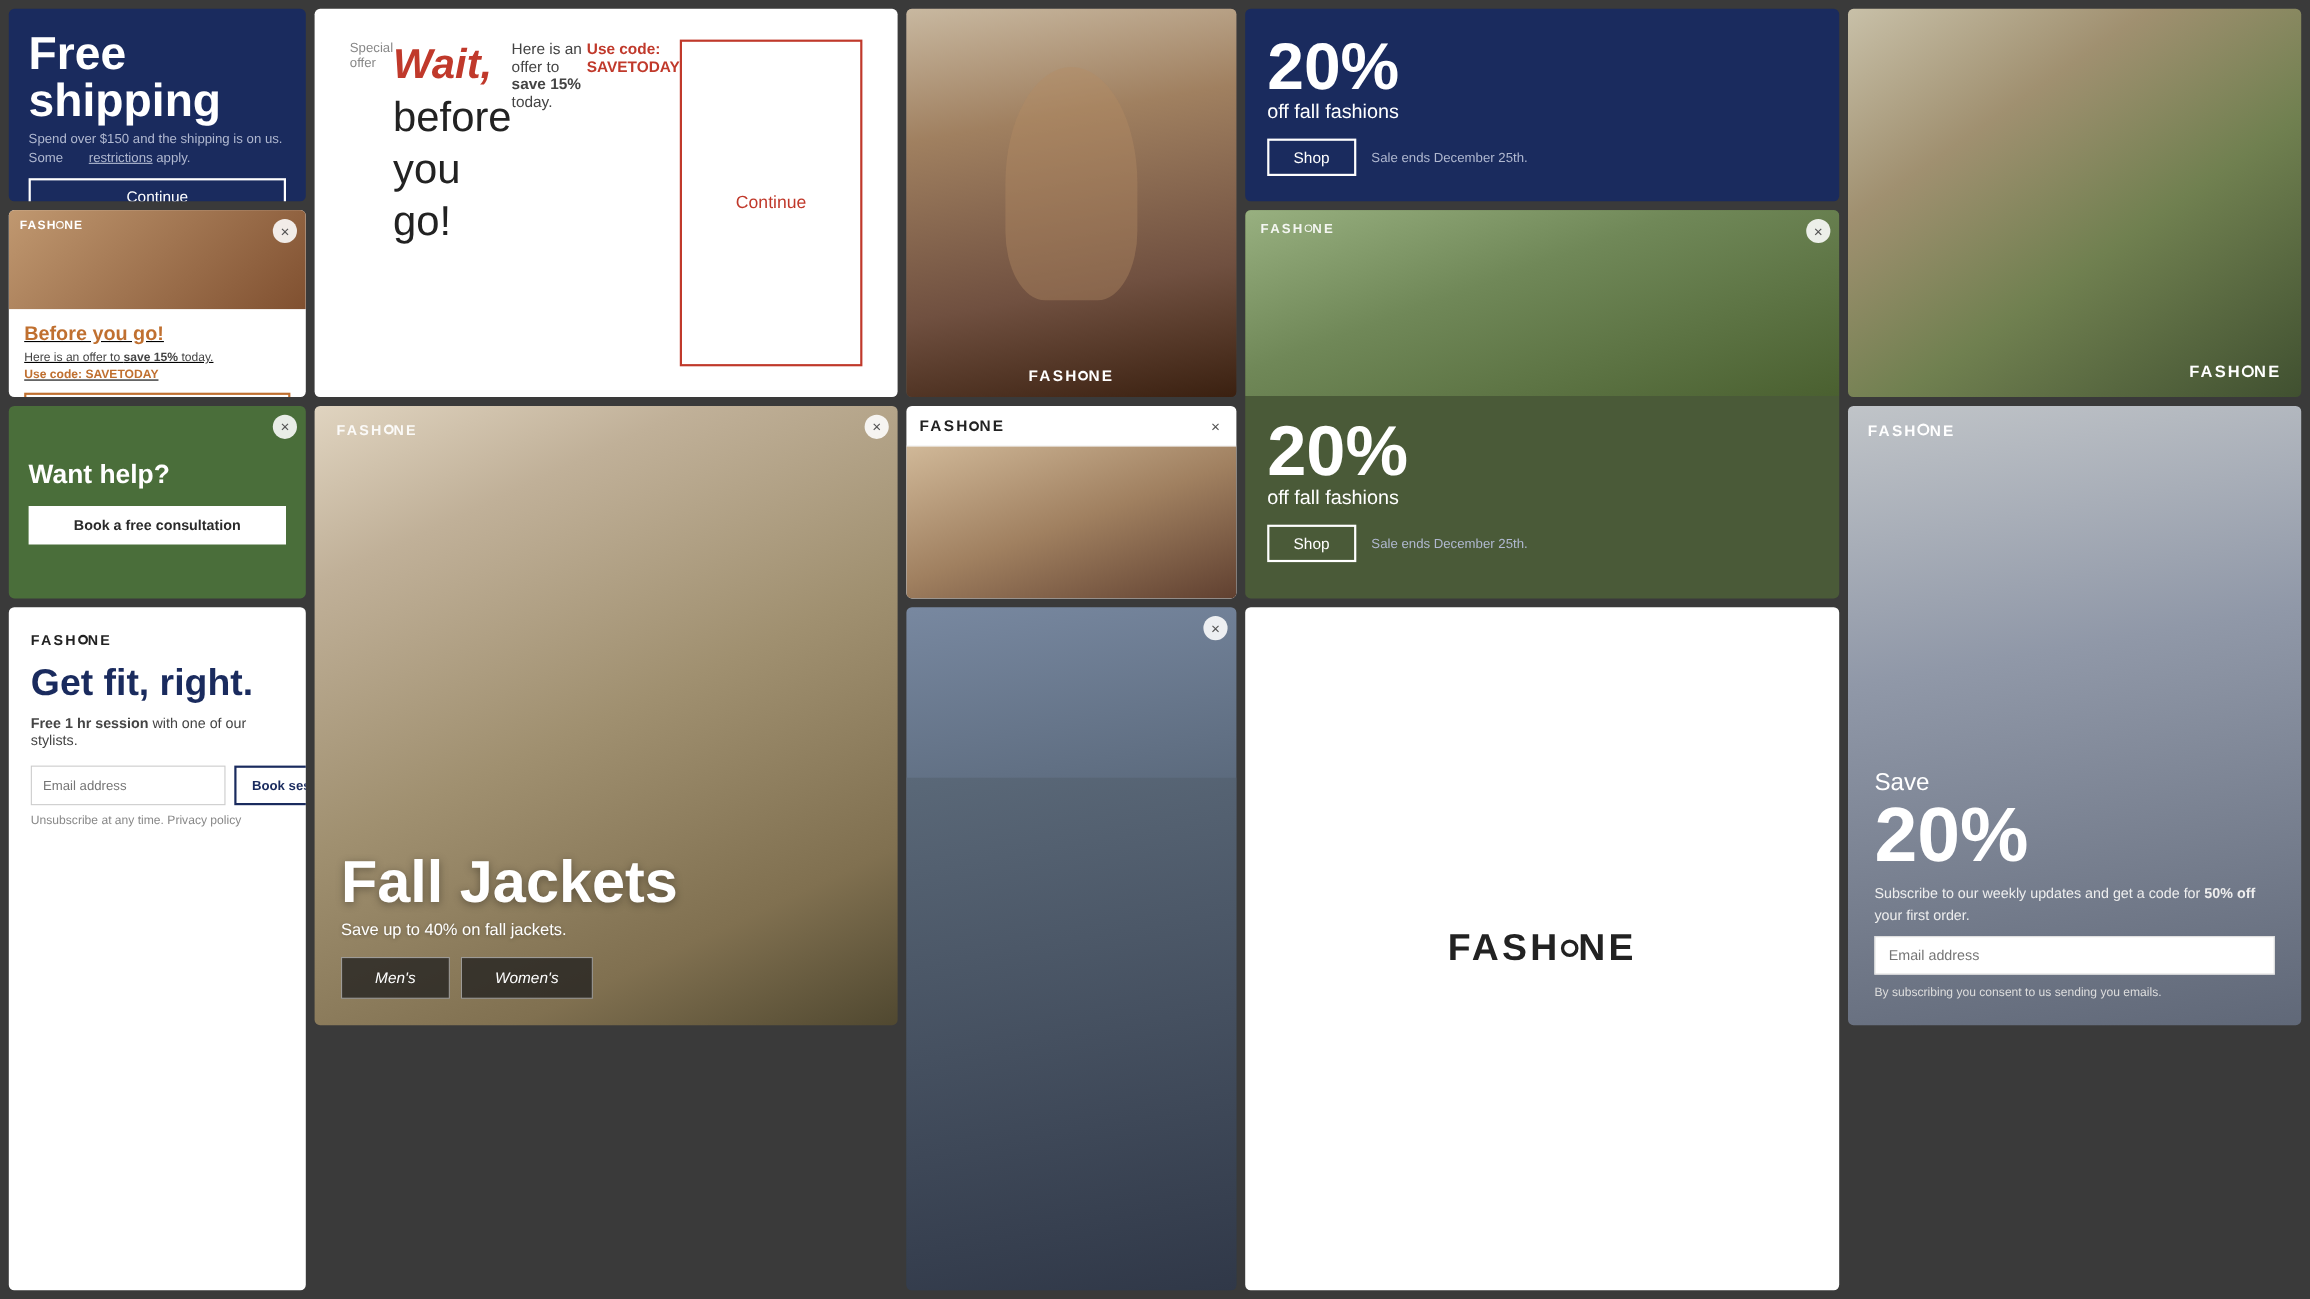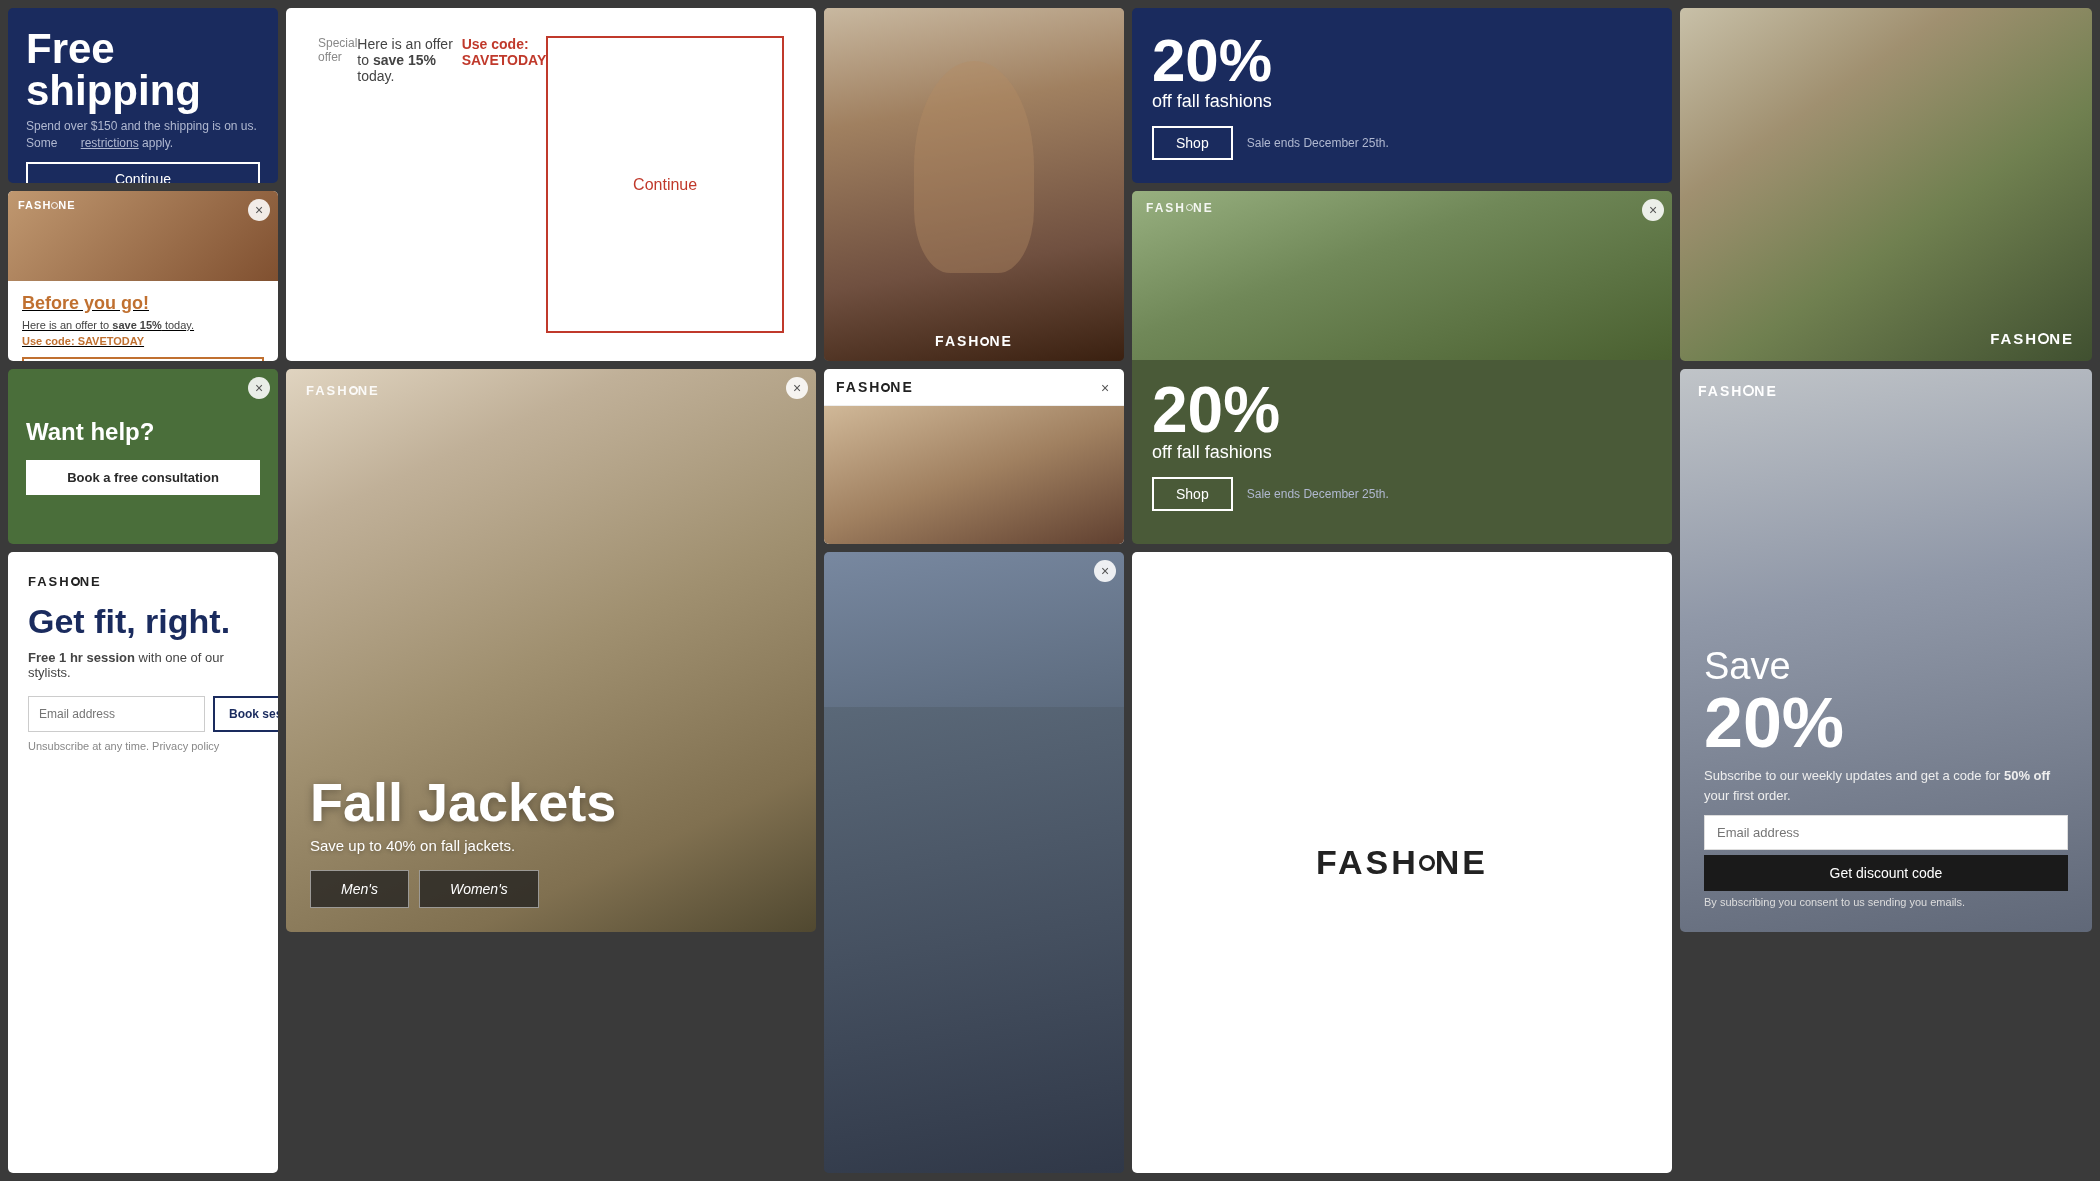--- a/index.html
+++ b/index.html
@@ -341,21 +341,21 @@
   }
   .card-9 .fashone-top {
     position: absolute;
     top: 14px;
     left: 18px;
     font-size: 14px;
     font-weight: 700;
     letter-spacing: 2px;
     color: white;
   }
-  .card-9 .save-line { font-size: 38px; font-weight: 400; }
+  .card-9 .save-line { font-size: 22px; font-weight: 400; }
   .card-9 .pct-big { font-size: 70px; font-weight: 800; line-height: 1.0; }
   .card-9 .body-text { font-size: 13px; color: #eee; margin: 8px 0 10px; line-height: 1.5; }
   .card-9 .body-text strong { font-weight: 700; }
   .card-9 .email-in {
     width: 100%;
     padding: 9px 12px;
     border: 1px solid #ddd;
     background: white;
     font-size: 13px;
     color: #999;
@@ -532,20 +532,21 @@
     <h1>Free<br>shipping</h1>
     <p class="desc">
       <span>Spend over $150 and the shipping is on us. Some</span> <a href="#">restrictions</a> <span>apply.</span>
     </p>
   </div>
   <button class="btn-white-outline">Continue</button>
 </div>
 
 <div class="card card-2">
   <div class="offer-label">Special offer</div>
+  <h2><span class="wait">Wait,</span> before<br>you go!</h2>
   <p class="offer-body">
     Here is an offer to <strong>save 15%</strong> today.
   </p>
   <div class="offer-code">Use code: SAVETODAY</div>
   <button class="btn-red-outline">Continue</button>
 </div>
 
 <div class="card card-3">
   <div class="fashone-tag">
     FASH<span class="logo-o-sm"></span>NE
@@ -604,21 +605,20 @@
 </div>
 
 <div class="card card-9">
   <div class="fashone-top">
     FASH<span class="logo-o"></span>NE
   </div>
   <div class="save-line">Save</div>
   <div class="pct-big">20%</div>
   <p class="body-text">Subscribe to our weekly updates and get a code for <strong>50% off</strong> your first order.</p>
   <input class="email-in" type="email" placeholder="Email address" style="">
-  <button class="discount-btn">Get discount code</button>
   <div class="consent">By subscribing you consent to us sending you emails.</div>
 </div>
 
 <div class="card card-10">
   <button class="close-btn">×</button>
   <h3>Want help?</h3>
   <button class="btn-white-solid">Book a free consultation</button>
 </div>
 
 <div class="card card-11">

